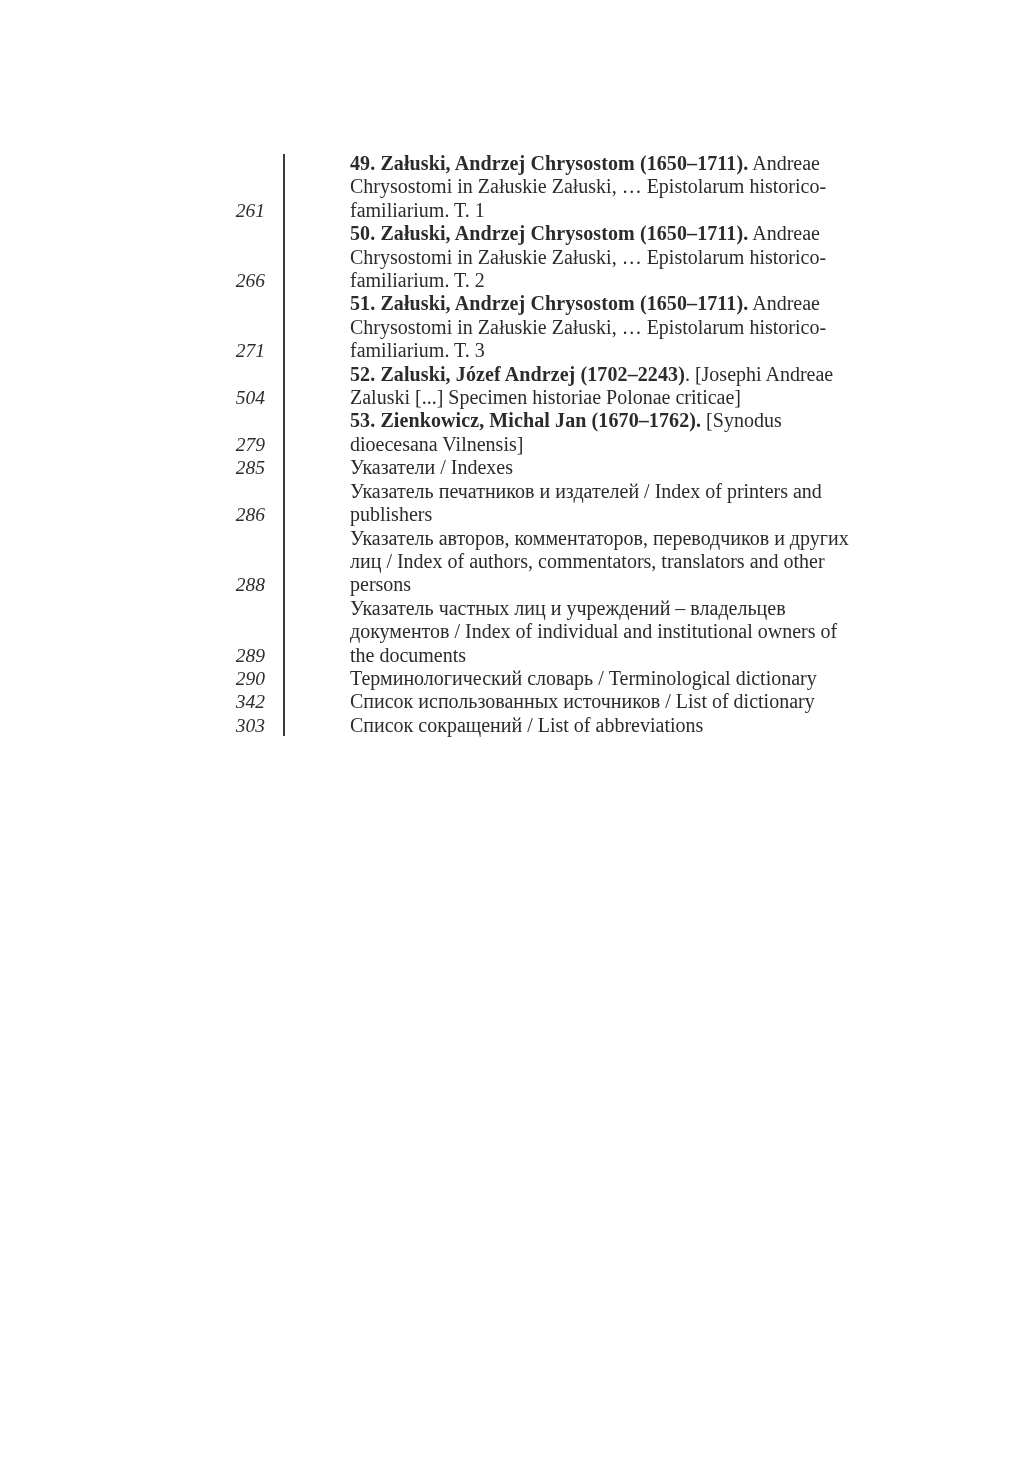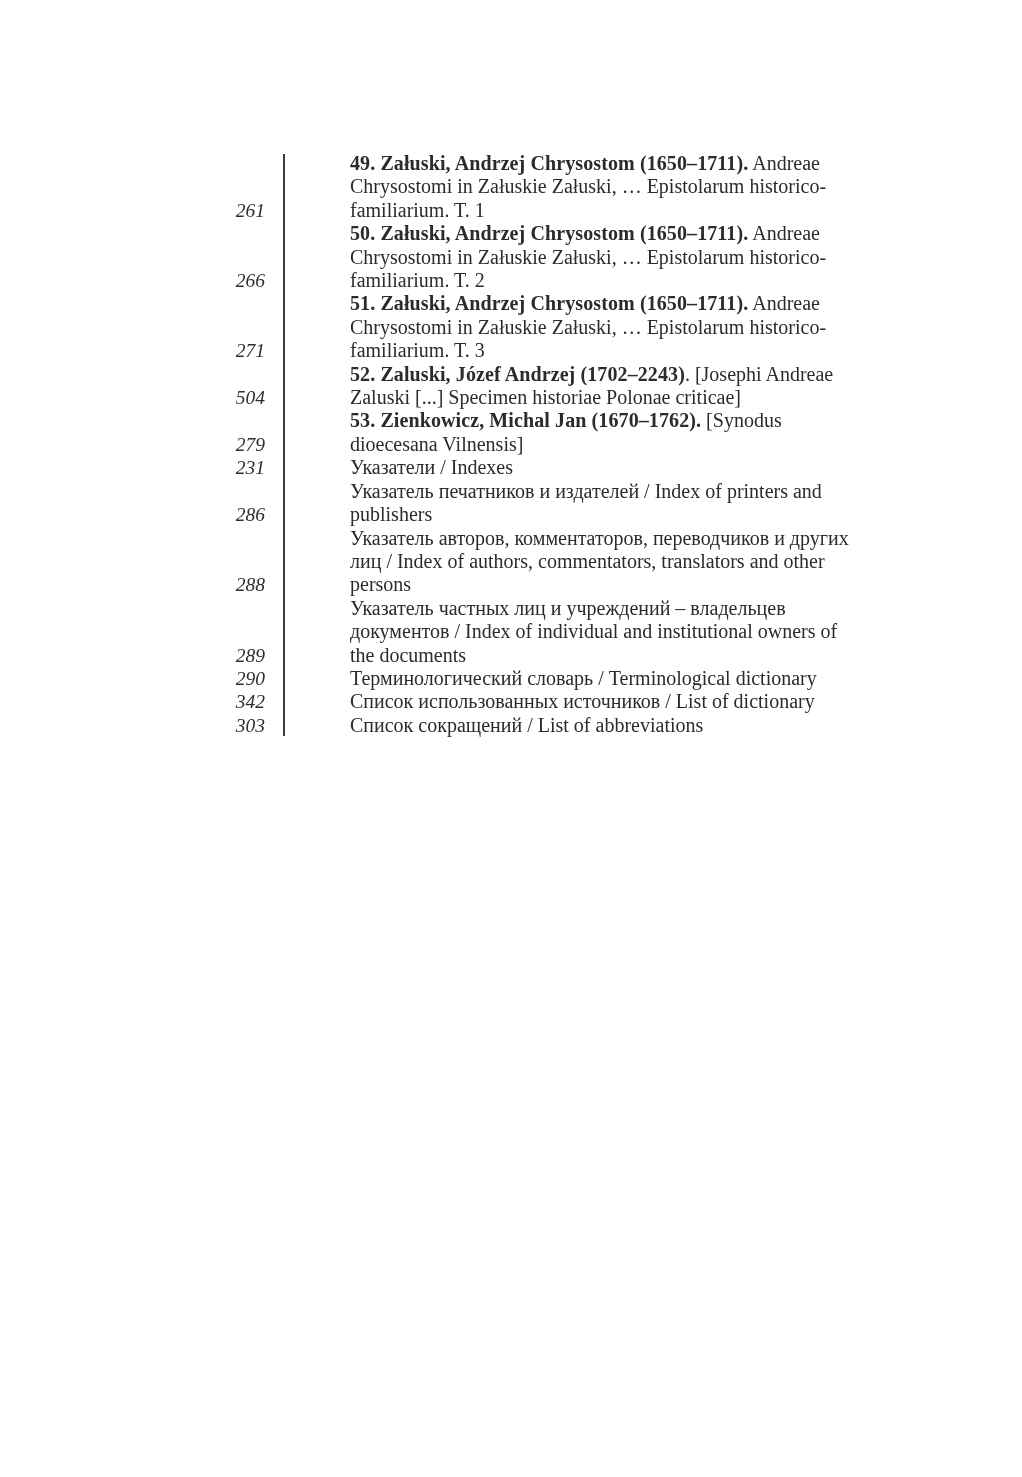--- a/index.html
+++ b/index.html
@@ -79,21 +79,21 @@
     <div class="num">504</div>
     <div class="entry"><span class="bold">52. Zaluski, Józef Andrzej (1702–2243)</span><span>. [Josephi Andreae Zaluski [...] Specimen historiae Polonae criticae]</span></div>
   </div>
 
   <div class="row">
     <div class="num">279</div>
     <div class="entry"><span class="bold">53. Zienkowicz, Michal Jan (1670–1762).</span><span> [Synodus dioecesana Vilnensis]</span></div>
   </div>
 
   <div class="row">
-    <div class="num">231</div>
+    <div class="num">285</div>
     <div class="entry"><span class="bold"></span><span>Указатели / Indexes</span></div>
   </div>
 
   <div class="row">
     <div class="num">286</div>
     <div class="entry"><span class="bold"></span><span>Указатель печатников и издателей / Index of printers and publishers</span></div>
   </div>
 
   <div class="row">
     <div class="num">288</div>

